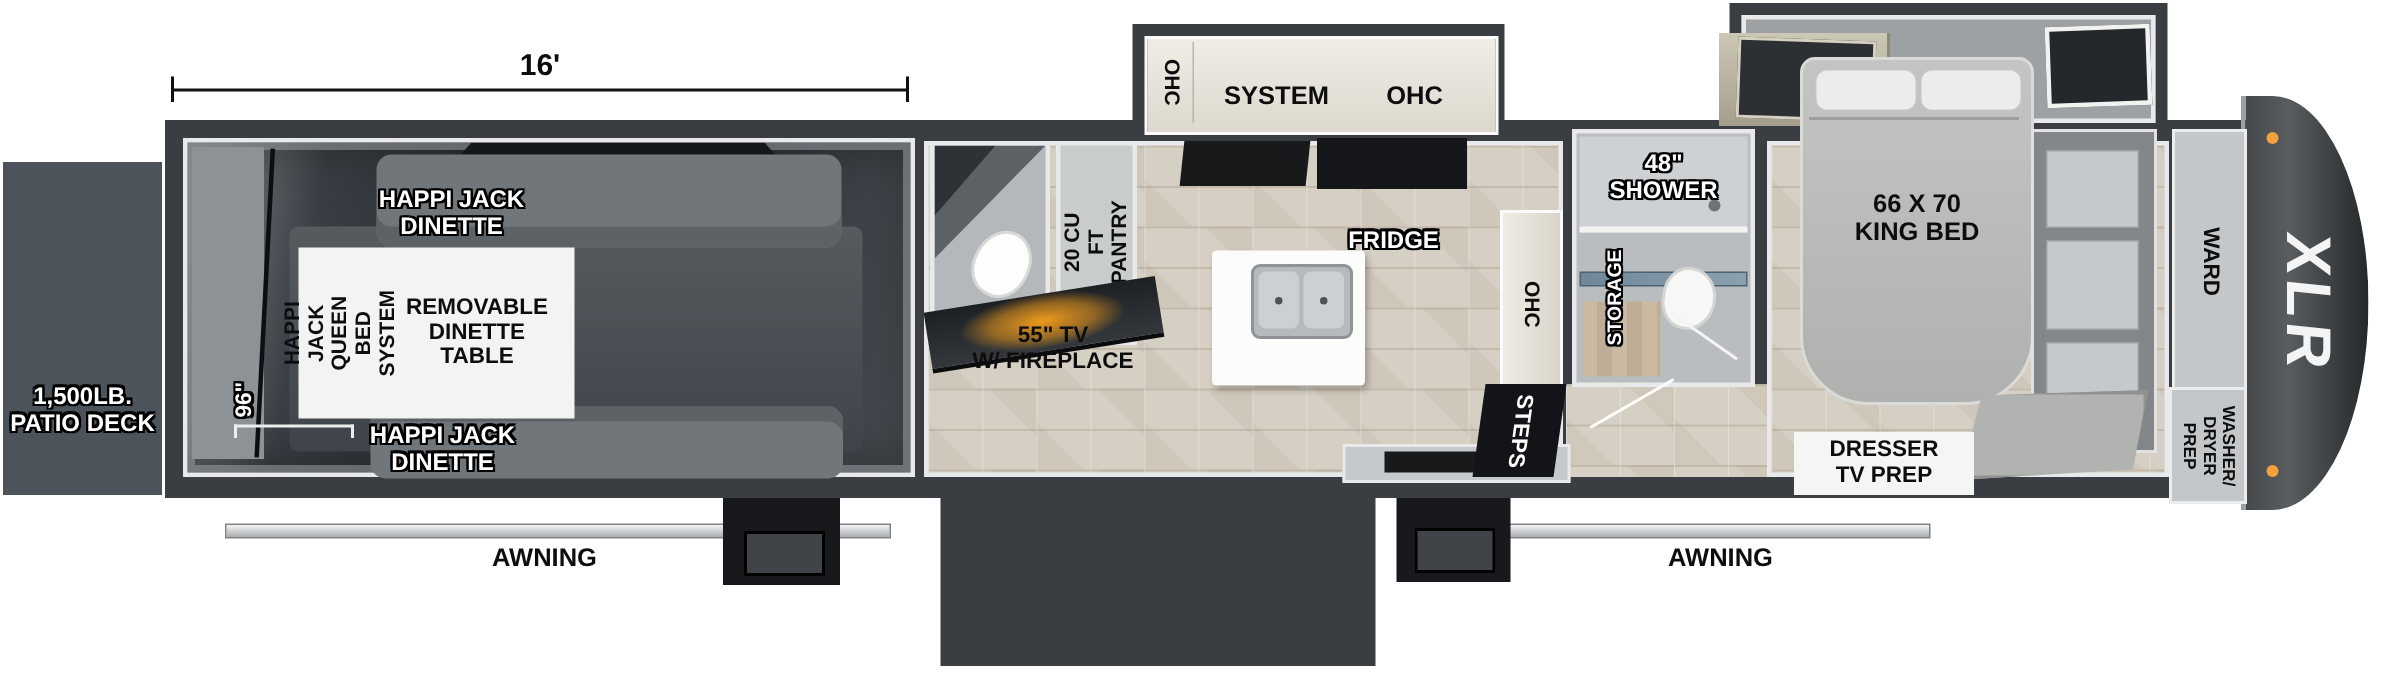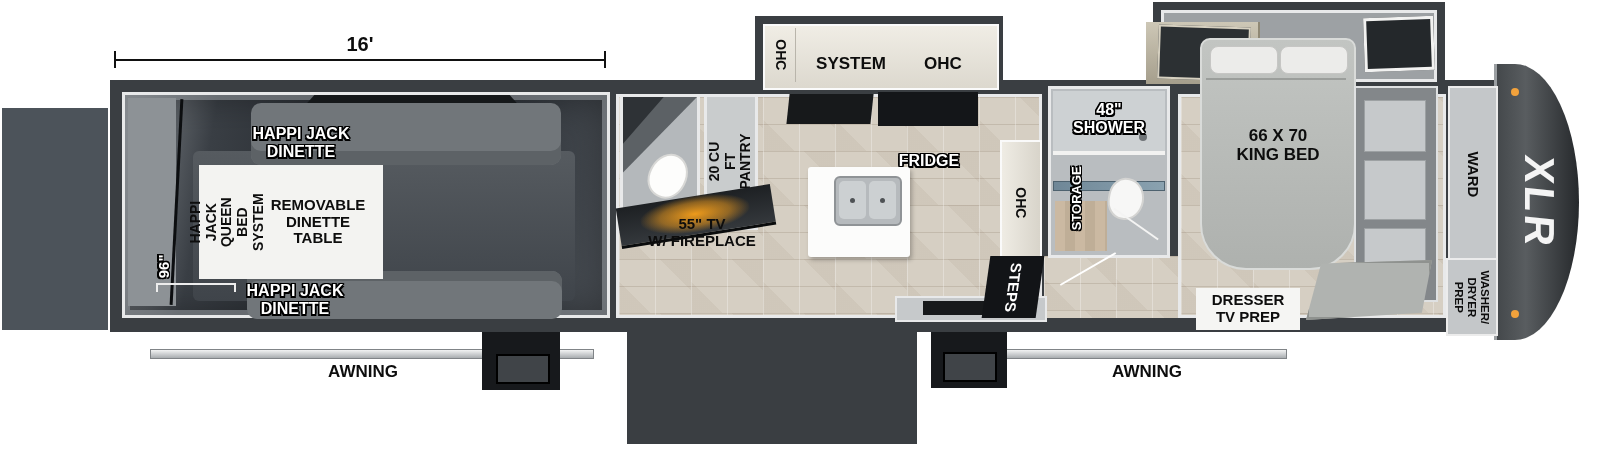--- a/index.html
+++ b/index.html
@@ -25,20 +25,22 @@
 <body>
 
 <div id="stage">
 
   <div class="abs lbl blk" style="left:115px;top:33px;width:490px;font-size:20px;">16'</div>
   <div class="abs" style="left:115px;top:59px;width:490px;height:2px;background:#111;"></div>
   <div class="abs" style="left:114px;top:51px;width:2px;height:17px;background:#111;"></div>
   <div class="abs" style="left:604px;top:51px;width:2px;height:17px;background:#111;"></div>
 
   <div class="abs" style="left:2px;top:108px;width:106px;height:222px;background:#4c535a;">
+    <div class="abs lbl olw" style="left:0;top:148px;width:106px;font-size:16px;">1,500LB.
+PATIO DECK</div>
   </div>
 
   <div class="abs" style="left:150px;top:349px;width:442px;height:8px;border:1px solid #808487;background:linear-gradient(180deg,#f2f3f3,#a9adb0);"></div>
   <div class="abs" style="left:933px;top:349px;width:352px;height:8px;border:1px solid #808487;background:linear-gradient(180deg,#f2f3f3,#a9adb0);"></div>
   <div class="abs lbl blk" style="left:308px;top:362px;width:110px;font-size:17px;">AWNING</div>
   <div class="abs lbl blk" style="left:1092px;top:362px;width:110px;font-size:17px;">AWNING</div>
 
   <div class="abs" style="left:482px;top:332px;width:78px;height:58px;background:#17191c;">
     <div class="abs" style="left:14px;top:22px;width:50px;height:26px;background:#404448;border:2px solid #000;"></div>
   </div>
@@ -179,21 +181,21 @@
 KING BED</div>
   </div>
 
   <div class="abs" style="left:1354px;top:86px;width:80px;height:212px;background:#83878a;border:2px solid #dfe1e2;">
     <div class="abs" style="left:8px;top:12px;width:60px;height:50px;background:#c6c9cb;border:1px solid #9da1a3;"></div>
     <div class="abs" style="left:8px;top:72px;width:60px;height:58px;background:#c6c9cb;border:1px solid #9da1a3;"></div>
     <div class="abs" style="left:8px;top:140px;width:60px;height:58px;background:#c6c9cb;border:1px solid #9da1a3;"></div>
   </div>
   <div class="abs" style="left:1306px;top:260px;width:126px;height:60px;background:#b0b3b0;
        clip-path:polygon(12% 6%,100% 0,92% 88%,0 100%);box-shadow:inset 0 0 0 3px #8f928f;"></div>
-  <div class="abs cflex lbl blk" style="left:1196px;top:288px;width:104px;height:42px;background:#f5f5f3;font-size:15px;">DRESSER
+  <div class="abs cflex lbl blk" style="left:1196px;top:288px;width:120px;height:42px;background:#f5f5f3;font-size:15px;">DRESSER
 TV PREP</div>
 
   <div class="abs cflex" style="left:1448px;top:86px;width:46px;height:172px;background:#c4c7c9;border:2px solid #ececec;">
     <span class="lbl blk rcw" style="font-size:15px;">WARD</span>
   </div>
   <div class="abs cflex" style="left:1446px;top:258px;width:48px;height:74px;background:#c4c7c9;border:2px solid #ececec;">
     <span class="lbl blk rcw" style="font-size:11.5px;">WASHER/
 DRYER
 PREP</span>
   </div>

